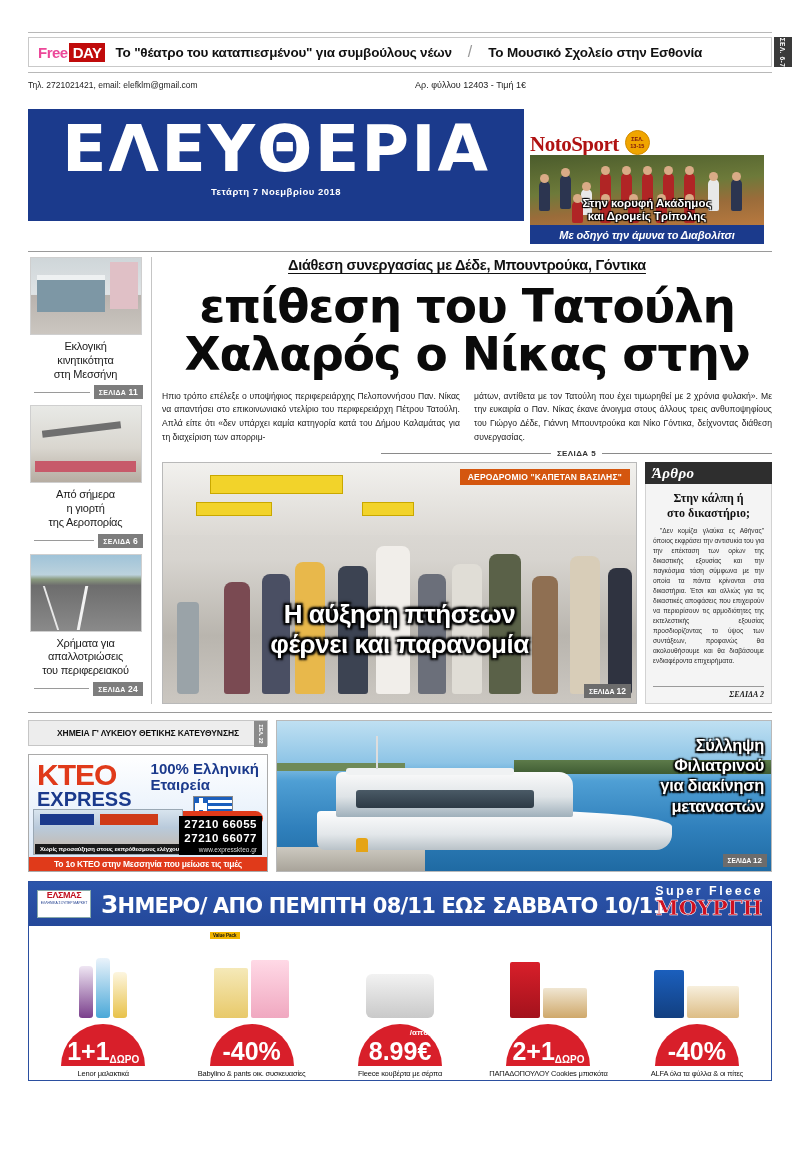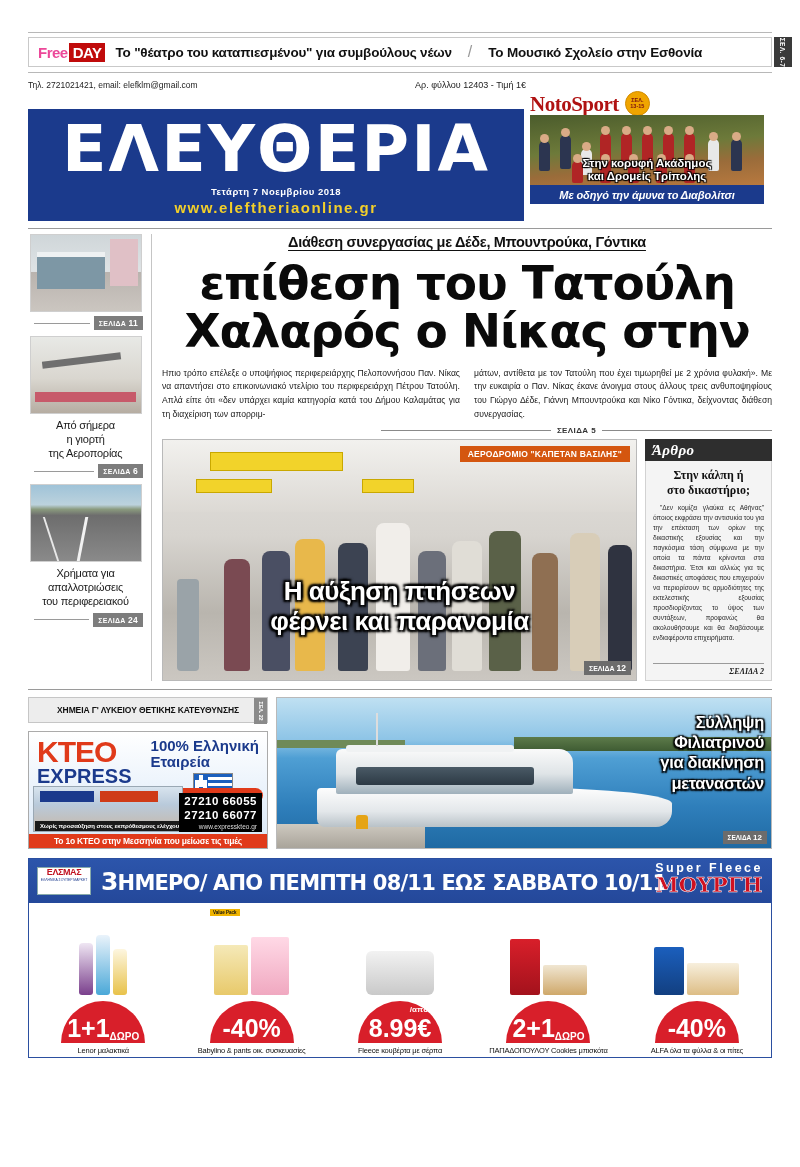--- a/index.html
+++ b/index.html
@@ -70,21 +70,21 @@
     position:absolute; bottom:24px; left:0; right:0; text-align:center;
     color:#ffffff; font-size:9.5px; font-weight:bold; letter-spacing:0.5px;
   }
   .masthead-url {
     position:absolute; bottom:5px; left:0; right:0; text-align:center;
     color:#f2cf2a; font-size:15px; font-weight:bold; letter-spacing:1.5px;
   }
 
   
   .notosport { width:234px; position:relative; }
-  .ns-head { display:flex; align-items:center; height:22px; position:relative; }
+  .ns-head { display:flex; align-items:flex-end; height:22px; position:relative;margin-top:40px; }
   .ns-logo {
     font-family:"Liberation Serif", serif; font-weight:bold;
     font-size:21px; color:#b01212; line-height:1; letter-spacing:-0.5px;
   }
   .ns-badge {
     width:25px; height:25px; border-radius:50%;
     background:#f0a500; color:#7a1010;
     font-size:5.5px; font-weight:bold; line-height:1.15;
     display:flex; flex-direction:column; align-items:center; justify-content:center;
     margin-left:6px; margin-top:-2px; border:1px solid #d18c00;
@@ -433,21 +433,20 @@
   <div class="infoline">
     <div>Τηλ. 2721021421, email: elefklm@gmail.com</div>
     <div class="right">Αρ. φύλλου 12403  -  Τιμή 1€</div>
   </div>
 
   <div class="masthead-row">
 
     <div class="masthead">
       <div class="masthead-title">ΕΛΕΥΘΕΡΙΑ</div>
       <div class="masthead-date">Τετάρτη 7 Νοεμβρίου 2018</div>
-      <div class="masthead-url">www.eleftheriaonline.gr</div>
     </div>
 
     <div class="notosport">
       <div class="ns-head">
         <div class="ns-logo">NotoSport</div>
         <div class="ns-badge">
           <span>ΣΕΛ.</span>
           <span>13-15</span>
         </div>
       </div>
@@ -509,20 +508,25 @@
   </div>
 
   <div class="hr-thick"></div>
 
   <div class="main-grid">
 
     <div class="sidebar">
 
       <div class="sb-item">
         <div class="sb-photo ph-building"></div>
+        <div class="sb-cap">
+          <div>Εκλογική</div>
+          <div>κινητικότητα</div>
+          <div>στη Μεσσήνη</div>
+        </div>
         <div class="sb-page">
           <span class="line"></span>
           <span class="tag">
             <span>ΣΕΛΙΔΑ</span>
             <b>11</b>
           </span>
         </div>
       </div>
 
       <div class="sb-item">

